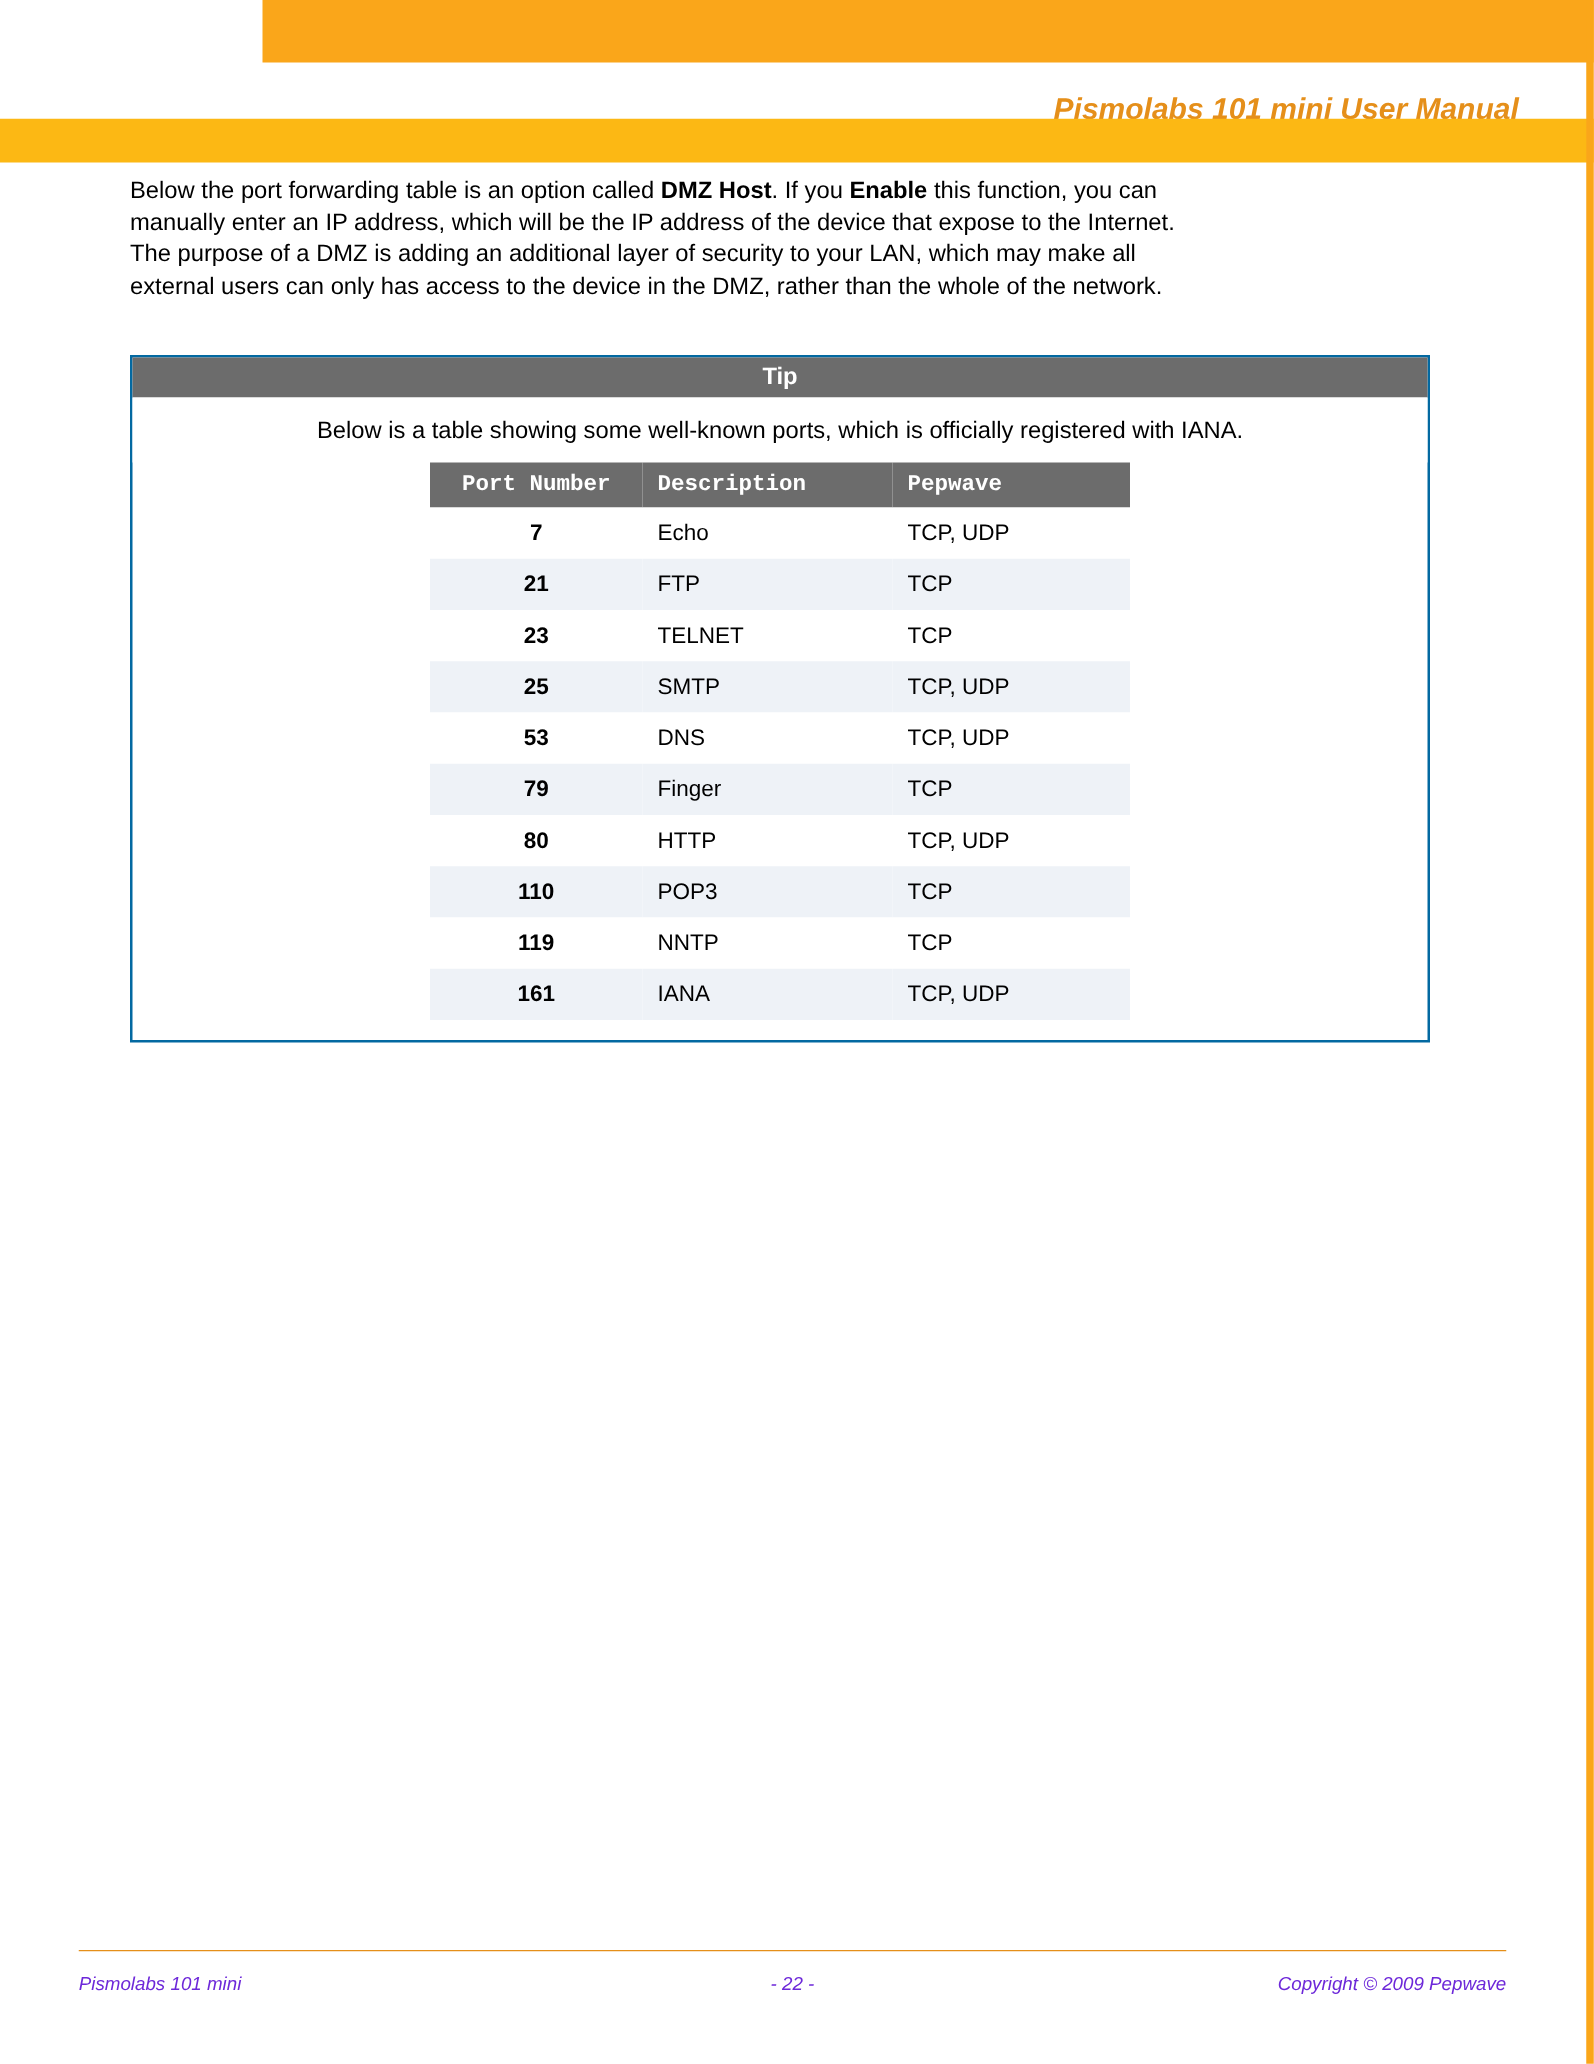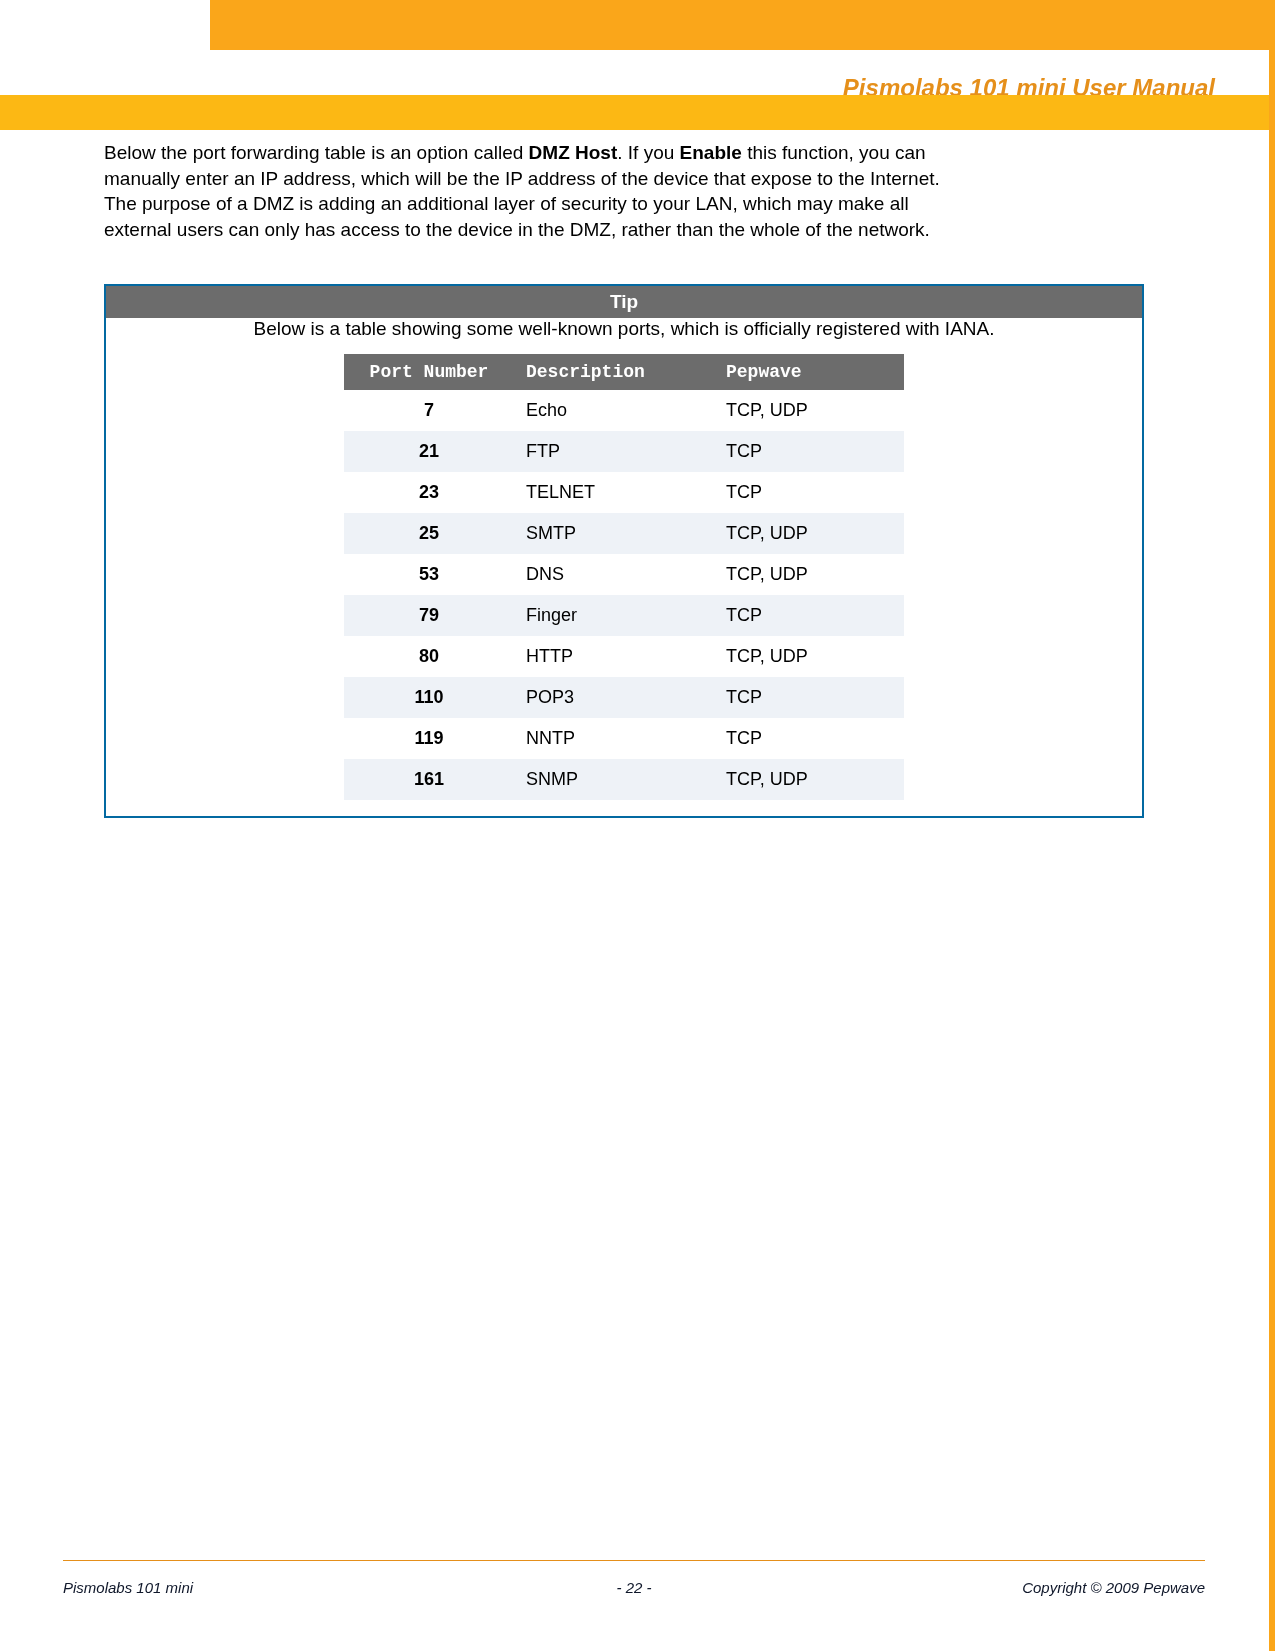--- a/index.html
+++ b/index.html
@@ -71,21 +71,21 @@
       background: #6c6c6c;
       color: #ffffff;
       font-weight: bold;
       text-align: center;
       font-size: 19px;
       padding: 5px 0;
     }
     .tip-subtitle {
       text-align: center;
       font-size: 19px;
-      padding: 0 8px 14px 8px;
+      padding: 16px 8px 14px 8px;
       background: #ffffff;
     }
     .port-table {
       margin: 0 auto 16px auto;
       border-collapse: collapse;
       width: 560px;
     }
     .port-table th {
       background: #6c6c6c;
       color: #ffffff;
@@ -116,21 +116,21 @@
     }
     .footer-line {
       border-top: 1.5px solid #e58f1a;
       margin-bottom: 18px;
     }
     .footer-row {
       display: flex;
       justify-content: space-between;
       font-size: 15px;
       font-style: italic;
-      color: #0f172a;
+      color: #6d28d9;
     }
     .footer-center { text-align: center; flex: 1; }
     .footer-left { text-align: left; width: 300px; }
     .footer-right { text-align: right; width: 300px; }
   </style>
 </head>
 <body>
 
 <div class="header">
   <div class="header-right-block"></div>
@@ -195,21 +195,21 @@
           <td>POP3</td>
           <td>TCP</td>
         </tr>
         <tr class="row-even">
           <td class="col-port">119</td>
           <td>NNTP</td>
           <td>TCP</td>
         </tr>
         <tr class="row-odd">
           <td class="col-port">161</td>
-          <td>SNMP</td>
+          <td>IANA</td>
           <td>TCP, UDP</td>
         </tr>
       </tbody>
     </table>
   </div>
 </div>
 
 <div class="footer">
   <div class="footer-line"></div>
   <div class="footer-row">

